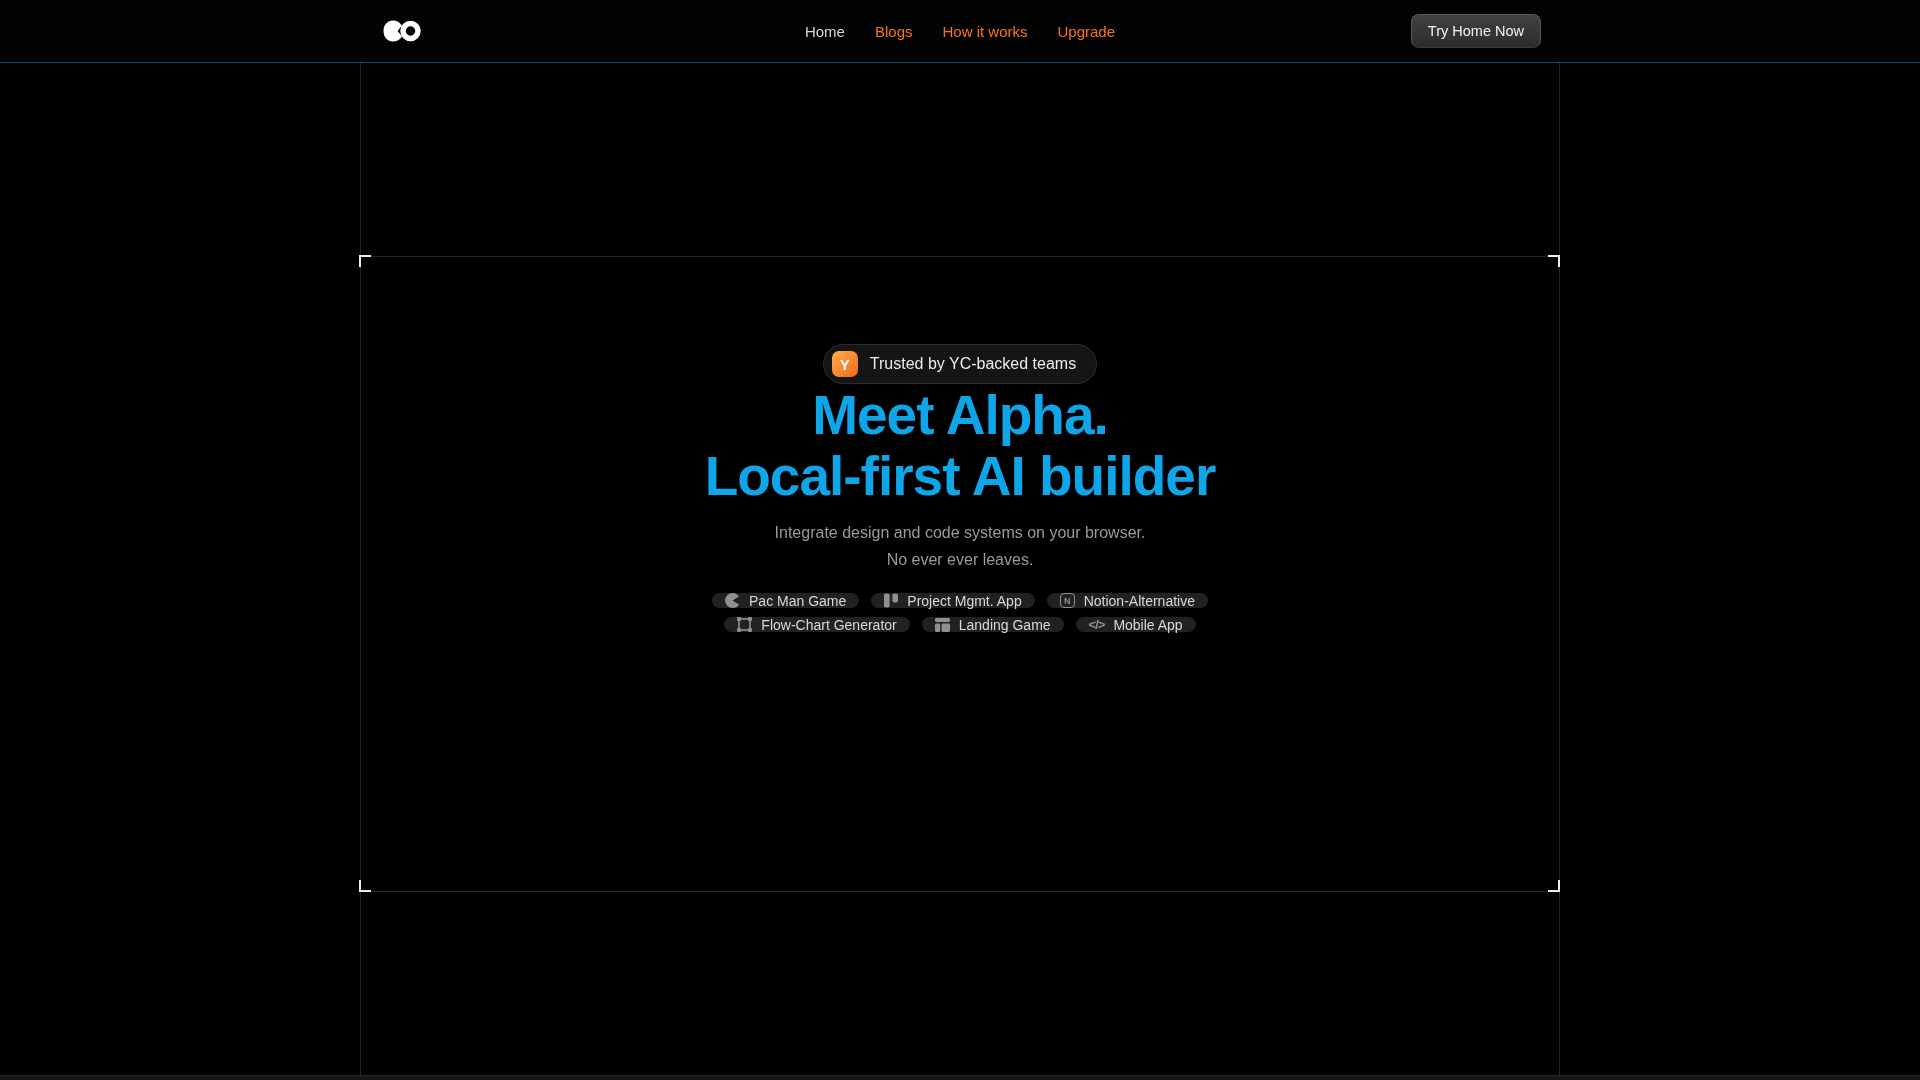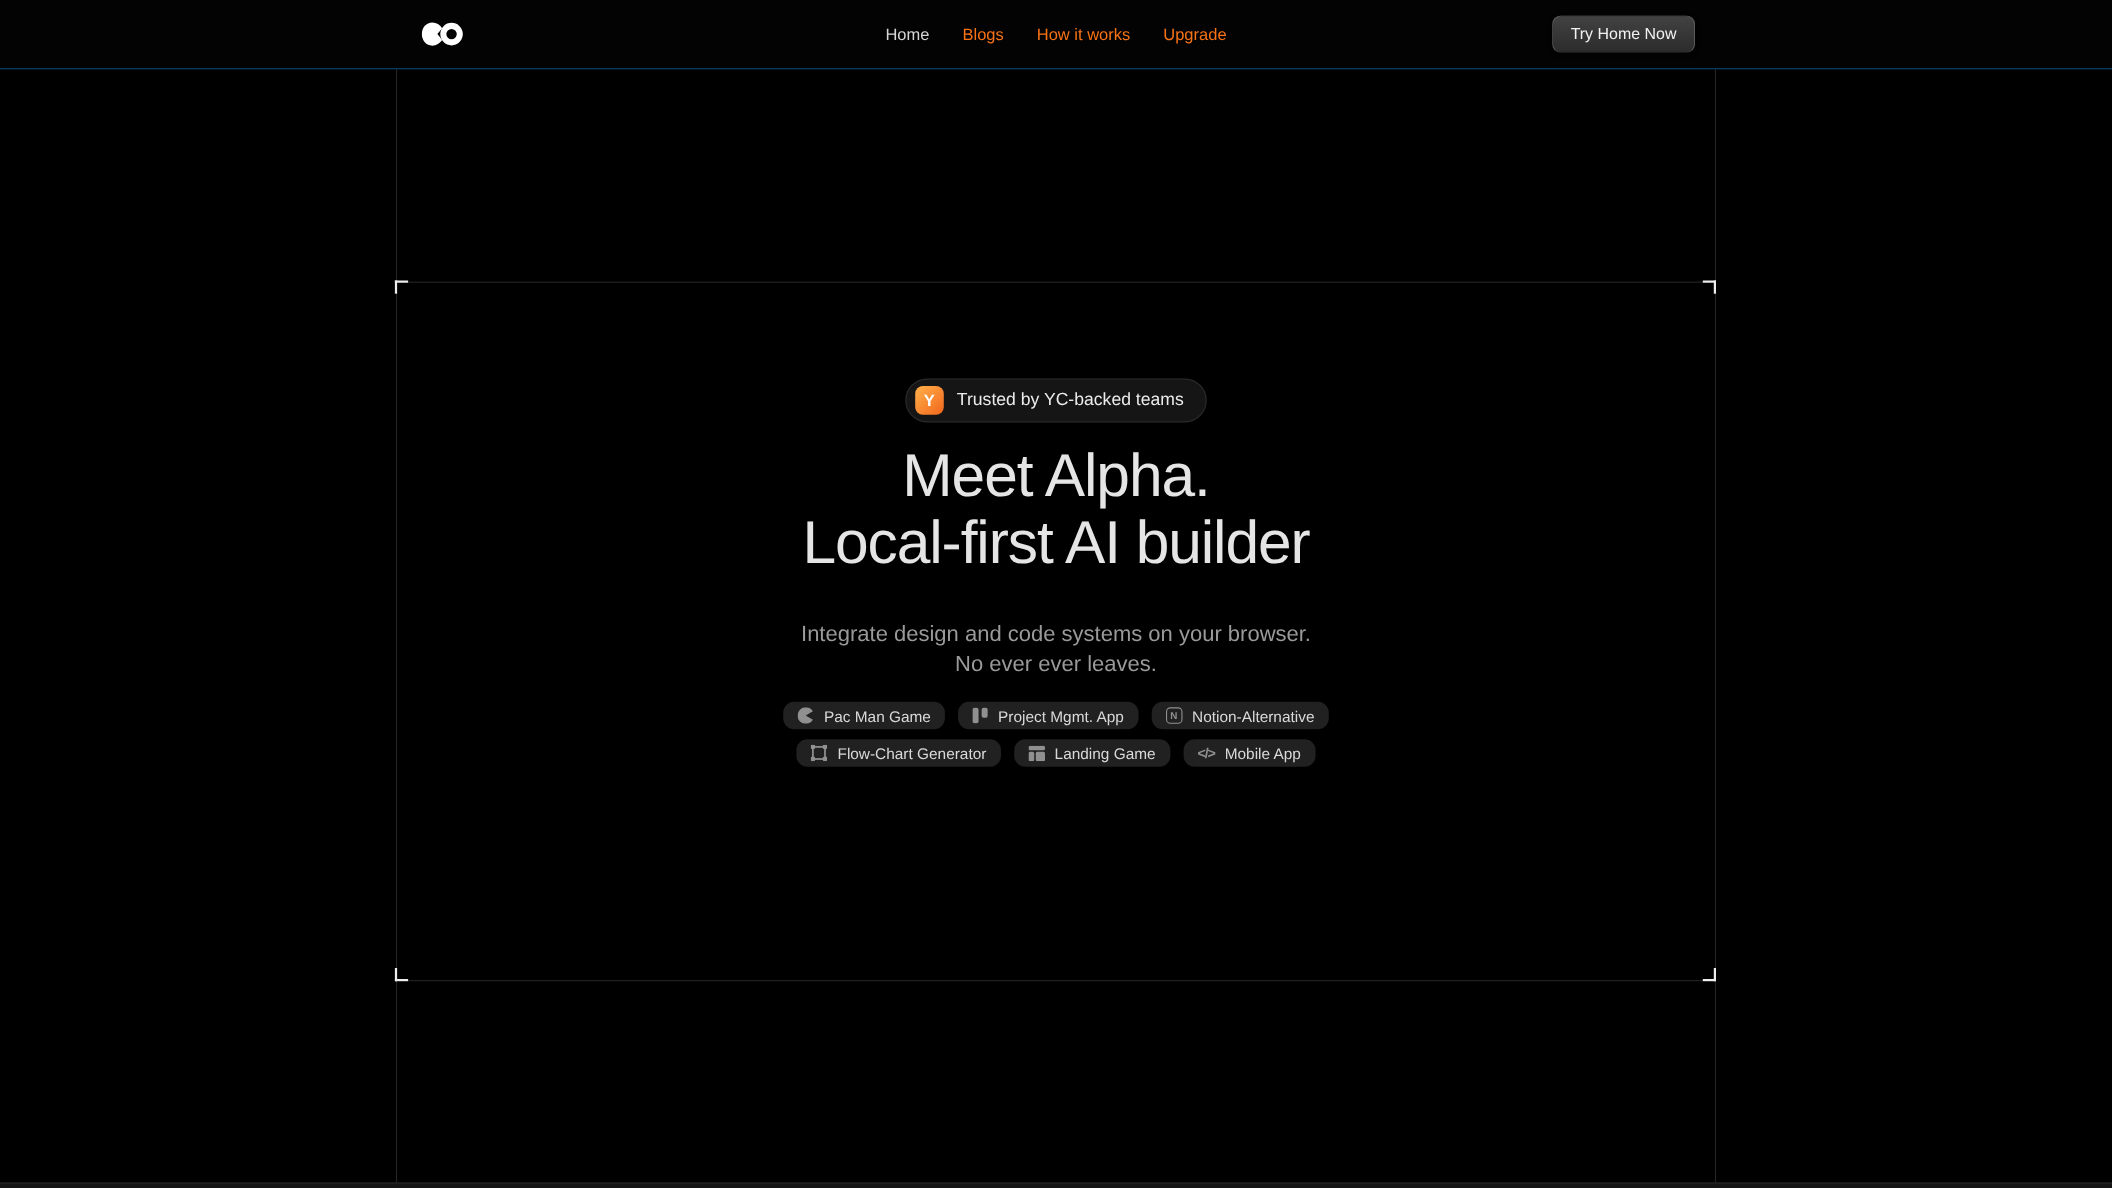--- a/index.html
+++ b/index.html
@@ -68,27 +68,27 @@
   }
   .yc-icon {
     width:26px; height:26px; border-radius:7px;
     background:linear-gradient(135deg,#ffb14a,#f2661c);
     display:flex; align-items:center; justify-content:center;
     color:#fff; font-weight:bold; font-size:15px;
   }
   .badge-text { font-size:16px; color:#ececec; }
 
   .title {
-    margin-top:18px; text-align:center;
-    font-size:55px; line-height:61px; font-weight:400;
-    letter-spacing:-1px; color:#e5e5e5;
+    margin-top:1px; text-align:center;
+    font-size:55px; line-height:61px; font-weight:700;
+    letter-spacing:-1px; color:#0ea5e9;
   }
   .subtitle {
-    margin-top:40px; text-align:center;
-    font-size:20px; line-height:27px; color:#9a9a9a;
+    margin-top:12px; text-align:center;
+    font-size:16px; line-height:27px; color:#9a9a9a;
   }
 
   
   .prompt-box {
     position:relative; margin-top:38px;
     width:600px; height:106px;
     background:#131313;
     border:1px solid #4f4f4f;
     border-radius:18px;
     box-shadow:0 0 0 1px rgba(0,0,0,.8), 0 6px 18px rgba(0,0,0,.5);
@@ -119,21 +119,21 @@
     font-size:17px; font-weight:bold; line-height:1;
     display:flex; align-items:center; justify-content:center;
     cursor:pointer;
   }
 
   
   .chips-row { display:flex; gap:12px; justify-content:center; }
   .chips-row.r1 { margin-top:20px; }
   .chips-row.r2 { margin-top:9px; }
   .chip {
-    height:25px; padding:0 13px;
+    height:15px; padding:0 13px;
     background:#212121; border-radius:10px;
     display:flex; align-items:center; gap:9px;
     font-size:14px; color:#d9d9d9;
     cursor:pointer;
   }
   .chip svg { display:block; }
   .notion-box {
     width:15px; height:15px;
     border:1.5px solid #909090; border-radius:4px;
     display:flex; align-items:center; justify-content:center;

